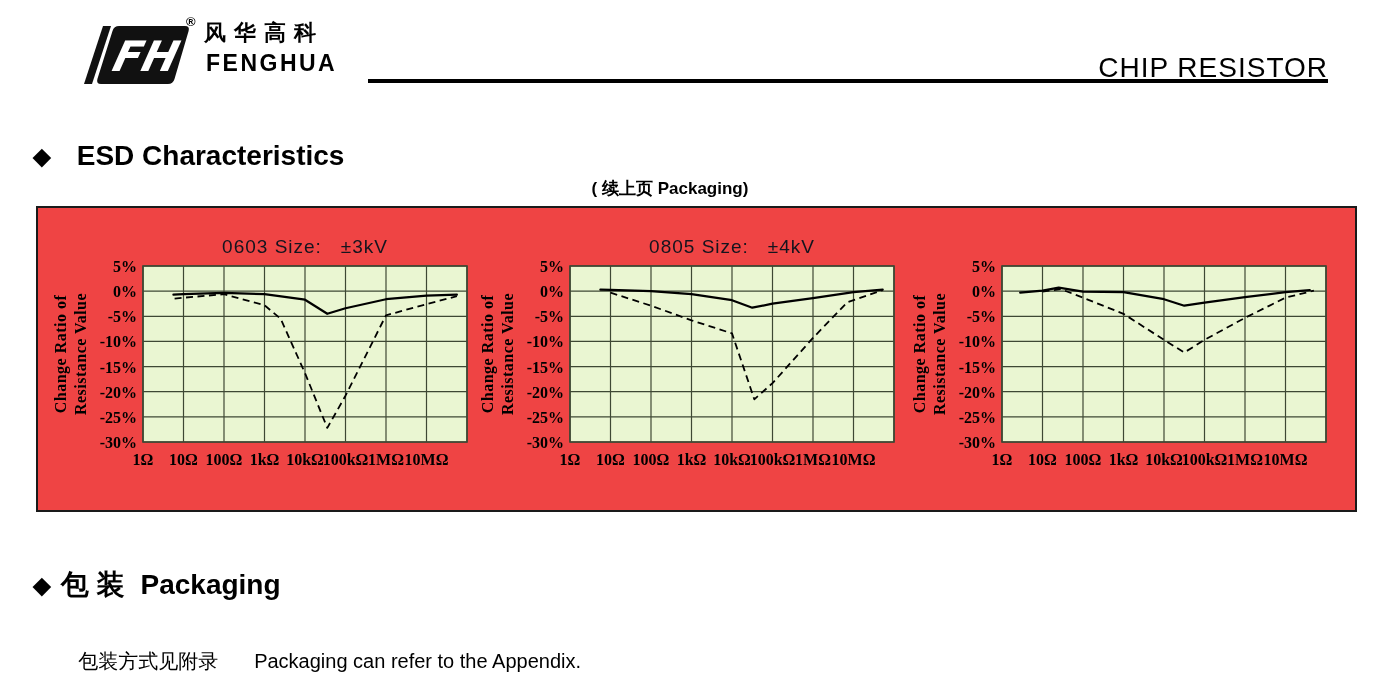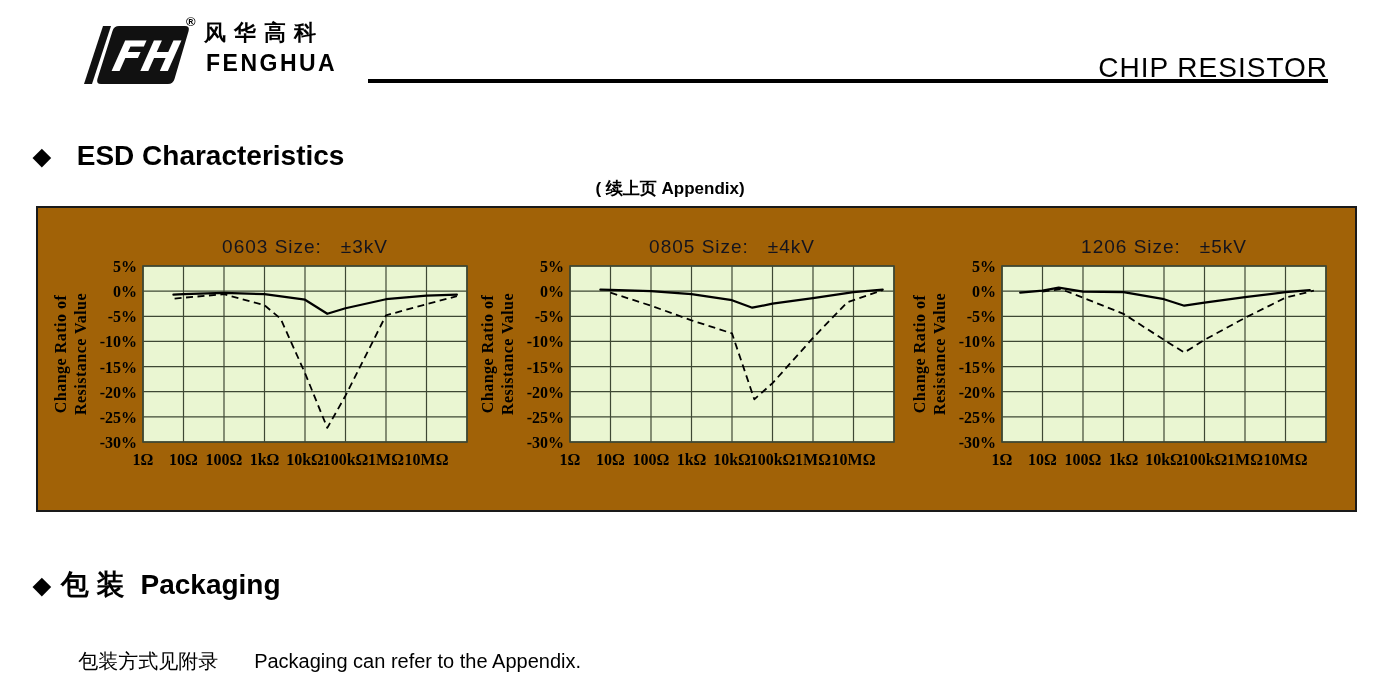--- a/index.html
+++ b/index.html
@@ -13,21 +13,21 @@
   .brand-cn{position:absolute;left:204px;top:18px;font-size:22px;font-weight:bold;letter-spacing:8px;white-space:nowrap;}
   .brand-en{position:absolute;left:206px;top:50px;font-size:23px;font-weight:bold;letter-spacing:2.5px;}
   .header-rule{position:absolute;left:368px;top:79px;width:960px;height:4px;background:#000;}
   .chip-title{position:absolute;top:52px;left:1028px;width:300px;text-align:right;font-size:28px;letter-spacing:1px;}
   
   .sec-head{position:absolute;left:33px;display:flex;align-items:center;font-weight:bold;font-size:28px;white-space:pre;}
   .sec-head .diamond{font-size:23px;margin-right:10px;}
   .sec-head .head-en{margin-left:16px;}
   .continue-note{position:absolute;top:177px;left:0;width:1340px;text-align:center;font-size:17px;font-weight:bold;}
   
-  .charts-box{position:absolute;left:36px;top:206px;width:1317px;height:302px;border:2px solid #1a1a1a;background:#a16207;}
+  .charts-box{position:absolute;left:36px;top:206px;width:1317px;height:302px;border:2px solid #1a1a1a;background:#ef4444;}
   .chart{position:absolute;top:22px;width:434px;height:242px;}
   .chart-title{position:absolute;left:103px;top:6px;width:324px;text-align:center;font-size:19px;letter-spacing:1px;color:#14141e;white-space:pre;}
   svg.plot{position:absolute;left:0;top:28px;}
   .ytick,.xtick{font-family:"Liberation Serif",serif;font-weight:bold;font-size:16px;fill:#000;}
   .ylab{font-family:"Liberation Serif",serif;font-weight:bold;font-size:16px;letter-spacing:0.5px;fill:#000;}
   
   .note2{position:absolute;left:67px;top:625px;font-size:20px;white-space:pre;}
   .note2 .gap{display:inline-block;width:36px;}
 </style>
 </head>
@@ -45,21 +45,21 @@
   <div class="brand-cn">风华高科</div>
   <div class="brand-en">FENGHUA</div>
   <div class="header-rule"></div>
   <div class="chip-title">CHIP RESISTOR</div>
 </div>
 
 <div class="sec-head" style="top:140px;">
   <span class="diamond">◆</span>
   <span class="head-en">ESD Characteristics</span>
 </div>
-<div class="continue-note">(  续上页 Appendix)</div>
+<div class="continue-note">(  续上页 Packaging)</div>
 
 <div class="charts-box">
 
   <div class="chart" style="left:2px;">
     <div class="chart-title">0603 Size:   ±3kV</div>
     <svg class="plot" width="434" height="212">
       <g class="grid-curves">
           <rect x="103" y="8" width="324" height="176" fill="#eaf6d2"></rect>
           <line x1="103" y1="8" x2="103" y2="184" stroke="#3e4834" stroke-width="1.2"></line>
           <line x1="143.5" y1="8" x2="143.5" y2="184" stroke="#3e4834" stroke-width="1.2"></line>
@@ -144,21 +144,20 @@
           <text x="386.5" y="207" text-anchor="middle" class="xtick">10MΩ</text>
           <polyline points="133.4,31.6 143.5,31.9 184.0,33.1 224.5,36.2 265.0,42.2 285.3,49.7 305.5,45.7 346.0,40.2 386.5,34.1 415.7,31.6" fill="none" stroke="#000000" stroke-width="2.2" stroke-dasharray="none" stroke-linejoin="round" stroke-linecap="round"></polyline>
           <polyline points="143.5,34.7 184.0,47.7 224.5,62.3 265.0,75.4 287.3,141.3 305.5,125.2 346.0,79.9 380.4,44.2 415.7,32.1" fill="none" stroke="#000000" stroke-width="1.8" stroke-dasharray="7 4.5" stroke-linejoin="round" stroke-linecap="butt"></polyline>
         </g>
       <text class="ylab" x="26" y="96" text-anchor="middle" transform="rotate(-90 26 96)">Change Ratio of</text>
       <text class="ylab" x="46" y="96" text-anchor="middle" transform="rotate(-90 46 96)">Resistance Value</text>
     </svg>
   </div>
 
   <div class="chart" style="left:861px;">
-    <div class="chart-title">1206 Size:   ±5kV</div>
     <svg class="plot" width="434" height="212">
       <g class="grid-curves">
           <rect x="103" y="8" width="324" height="176" fill="#eaf6d2"></rect>
           <line x1="103" y1="8" x2="103" y2="184" stroke="#3e4834" stroke-width="1.2"></line>
           <line x1="143.5" y1="8" x2="143.5" y2="184" stroke="#3e4834" stroke-width="1.2"></line>
           <line x1="184" y1="8" x2="184" y2="184" stroke="#3e4834" stroke-width="1.2"></line>
           <line x1="224.5" y1="8" x2="224.5" y2="184" stroke="#3e4834" stroke-width="1.2"></line>
           <line x1="265" y1="8" x2="265" y2="184" stroke="#3e4834" stroke-width="1.2"></line>
           <line x1="305.5" y1="8" x2="305.5" y2="184" stroke="#3e4834" stroke-width="1.2"></line>
           <line x1="346" y1="8" x2="346" y2="184" stroke="#3e4834" stroke-width="1.2"></line>

